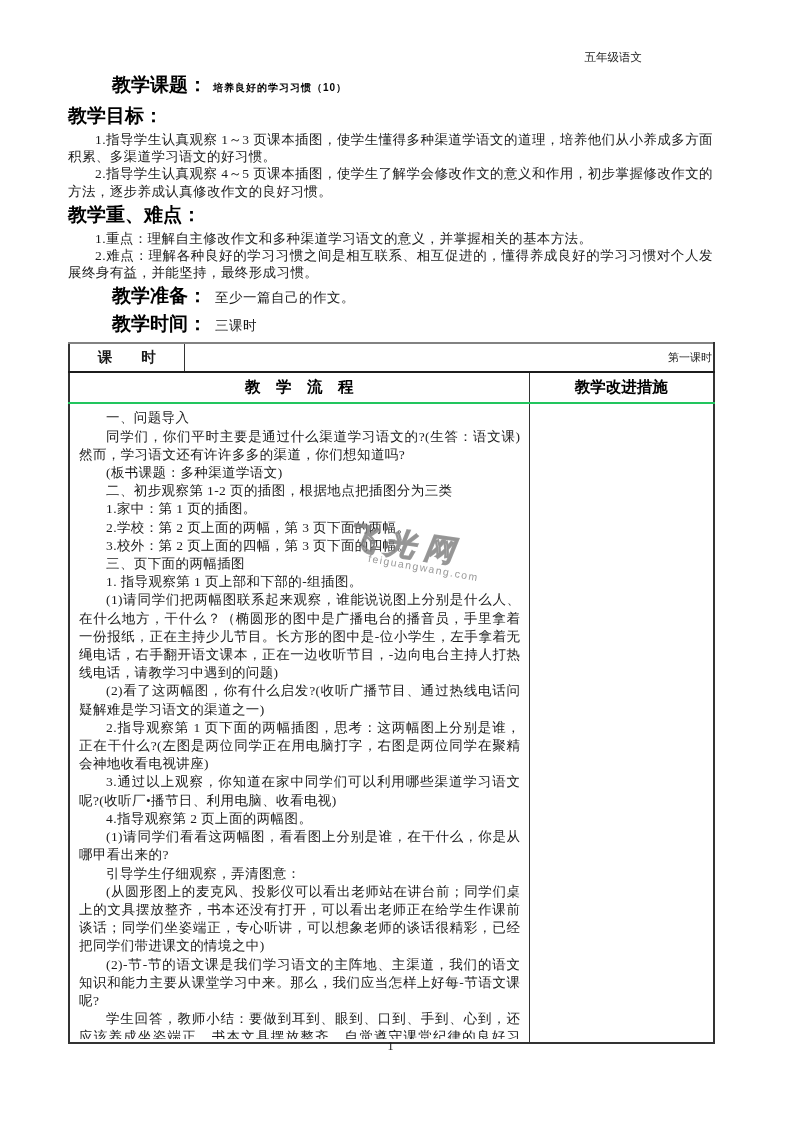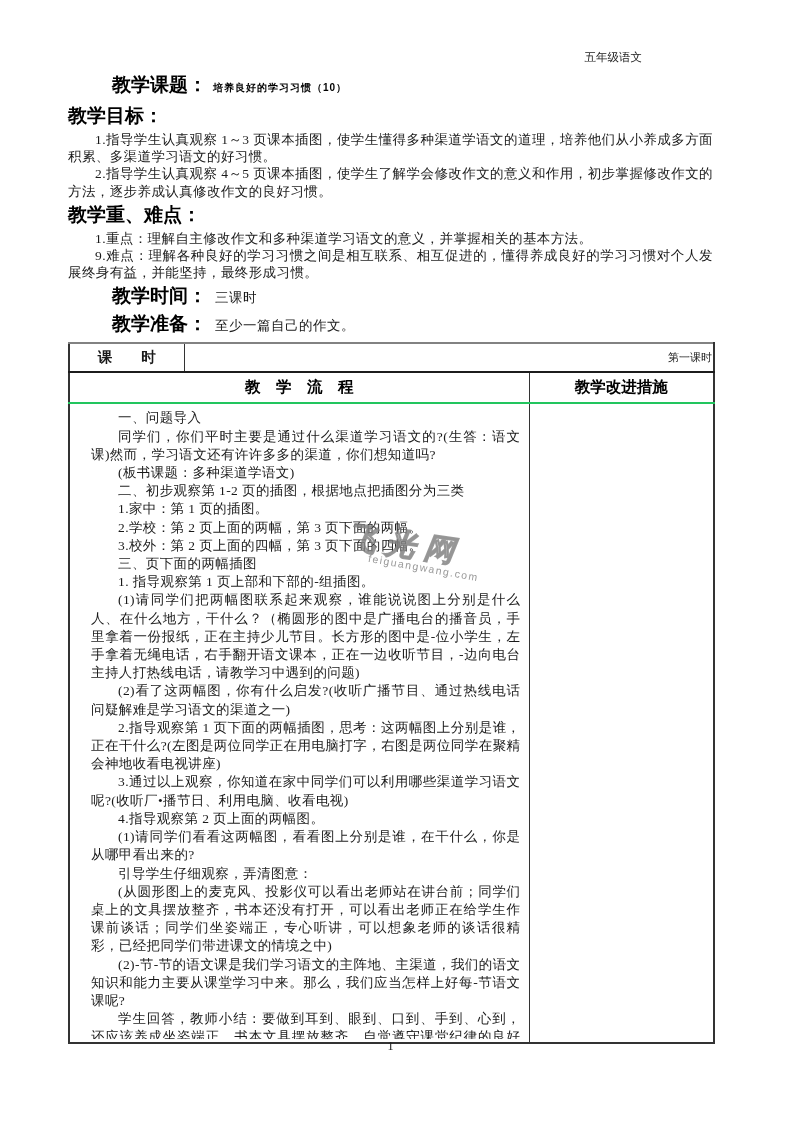--- a/index.html
+++ b/index.html
@@ -19,21 +19,21 @@
   
   .lesson-table{width:645px;height:692px;border-collapse:collapse;table-layout:fixed;
                 margin-top:5px;border:2px solid #333;border-top:2px solid #828282;}
   .lesson-table td{border:1.5px solid #333;}
   .row-period td{height:25px;border-bottom:2.5px solid #1c1c1c;}
   .period-label{text-align:center;font-weight:bold;font-size:14.5px;}
   .period-value{text-align:right;font-size:11px;}
   .row-headers td{height:27px;border-bottom:2px solid #22c55e;text-align:center;
                   font-family:"Liberation Sans","DejaVu Sans",sans-serif;
                   font-weight:bold;font-size:15.5px;color:#000;}
-  .flow-cell{vertical-align:top;padding:5px 8px 3px 21px;}
+  .flow-cell{vertical-align:top;padding:5px 8px 3px 9px;}
   .flow-inner{overflow:hidden;height:630px;}
   .flow-p{margin:0;font-size:13.5px;line-height:18.2px;letter-spacing:0.4px;
           text-indent:2em;text-align:justify;}
   .notes-cell{vertical-align:top;}
   .pagenum{position:absolute;left:68px;top:1038px;width:645px;text-align:center;
            font-size:13px;color:#222;}
   
   .watermark{position:absolute;left:346px;top:526px;transform:rotate(8deg);
              pointer-events:none;font-family:"Liberation Sans","DejaVu Sans",sans-serif;}
   .wm-big{font-size:30px;font-weight:bold;font-style:italic;letter-spacing:9px;
@@ -54,28 +54,28 @@
     <div class="title-line">
       <span class="hei h1">教学课题：</span><span class="hei subtitle">培养良好的学习习惯（10）</span>
     </div>
 
     <div class="hei h1 sec-h">教学目标：</div>
     <p class="body-p">1.指导学生认真观察 1～3 页课本插图，使学生懂得多种渠道学语文的道理，培养他们从小养成多方面积累、多渠道学习语文的好习惯。</p>
     <p class="body-p">2.指导学生认真观察 4～5 页课本插图，使学生了解学会修改作文的意义和作用，初步掌握修改作文的方法，逐步养成认真修改作文的良好习惯。</p>
 
     <div class="hei h1 sec-h">教学重、难点：</div>
     <p class="body-p">1.重点：理解自主修改作文和多种渠道学习语文的意义，并掌握相关的基本方法。</p>
-    <p class="body-p">9.难点：理解各种良好的学习习惯之间是相互联系、相互促进的，懂得养成良好的学习习惯对个人发展终身有益，并能坚持，最终形成习惯。</p>
+    <p class="body-p">2.难点：理解各种良好的学习习惯之间是相互联系、相互促进的，懂得养成良好的学习习惯对个人发展终身有益，并能坚持，最终形成习惯。</p>
+
+    <div class="inline-line">
+      <span class="hei h1">教学准备：</span><span class="inline-val">至少一篇自己的作文。</span>
+    </div>
 
     <div class="inline-line">
       <span class="hei h1">教学时间：</span><span class="inline-val">三课时</span>
-    </div>
-
-    <div class="inline-line">
-      <span class="hei h1">教学准备：</span><span class="inline-val">至少一篇自己的作文。</span>
     </div>
 
     <table class="lesson-table">
       <colgroup>
         <col style="width:115px">
           <col style="width:345px">
           <col style="width:185px">
       </colgroup>
       <tbody>
           <tr class="row-period">

